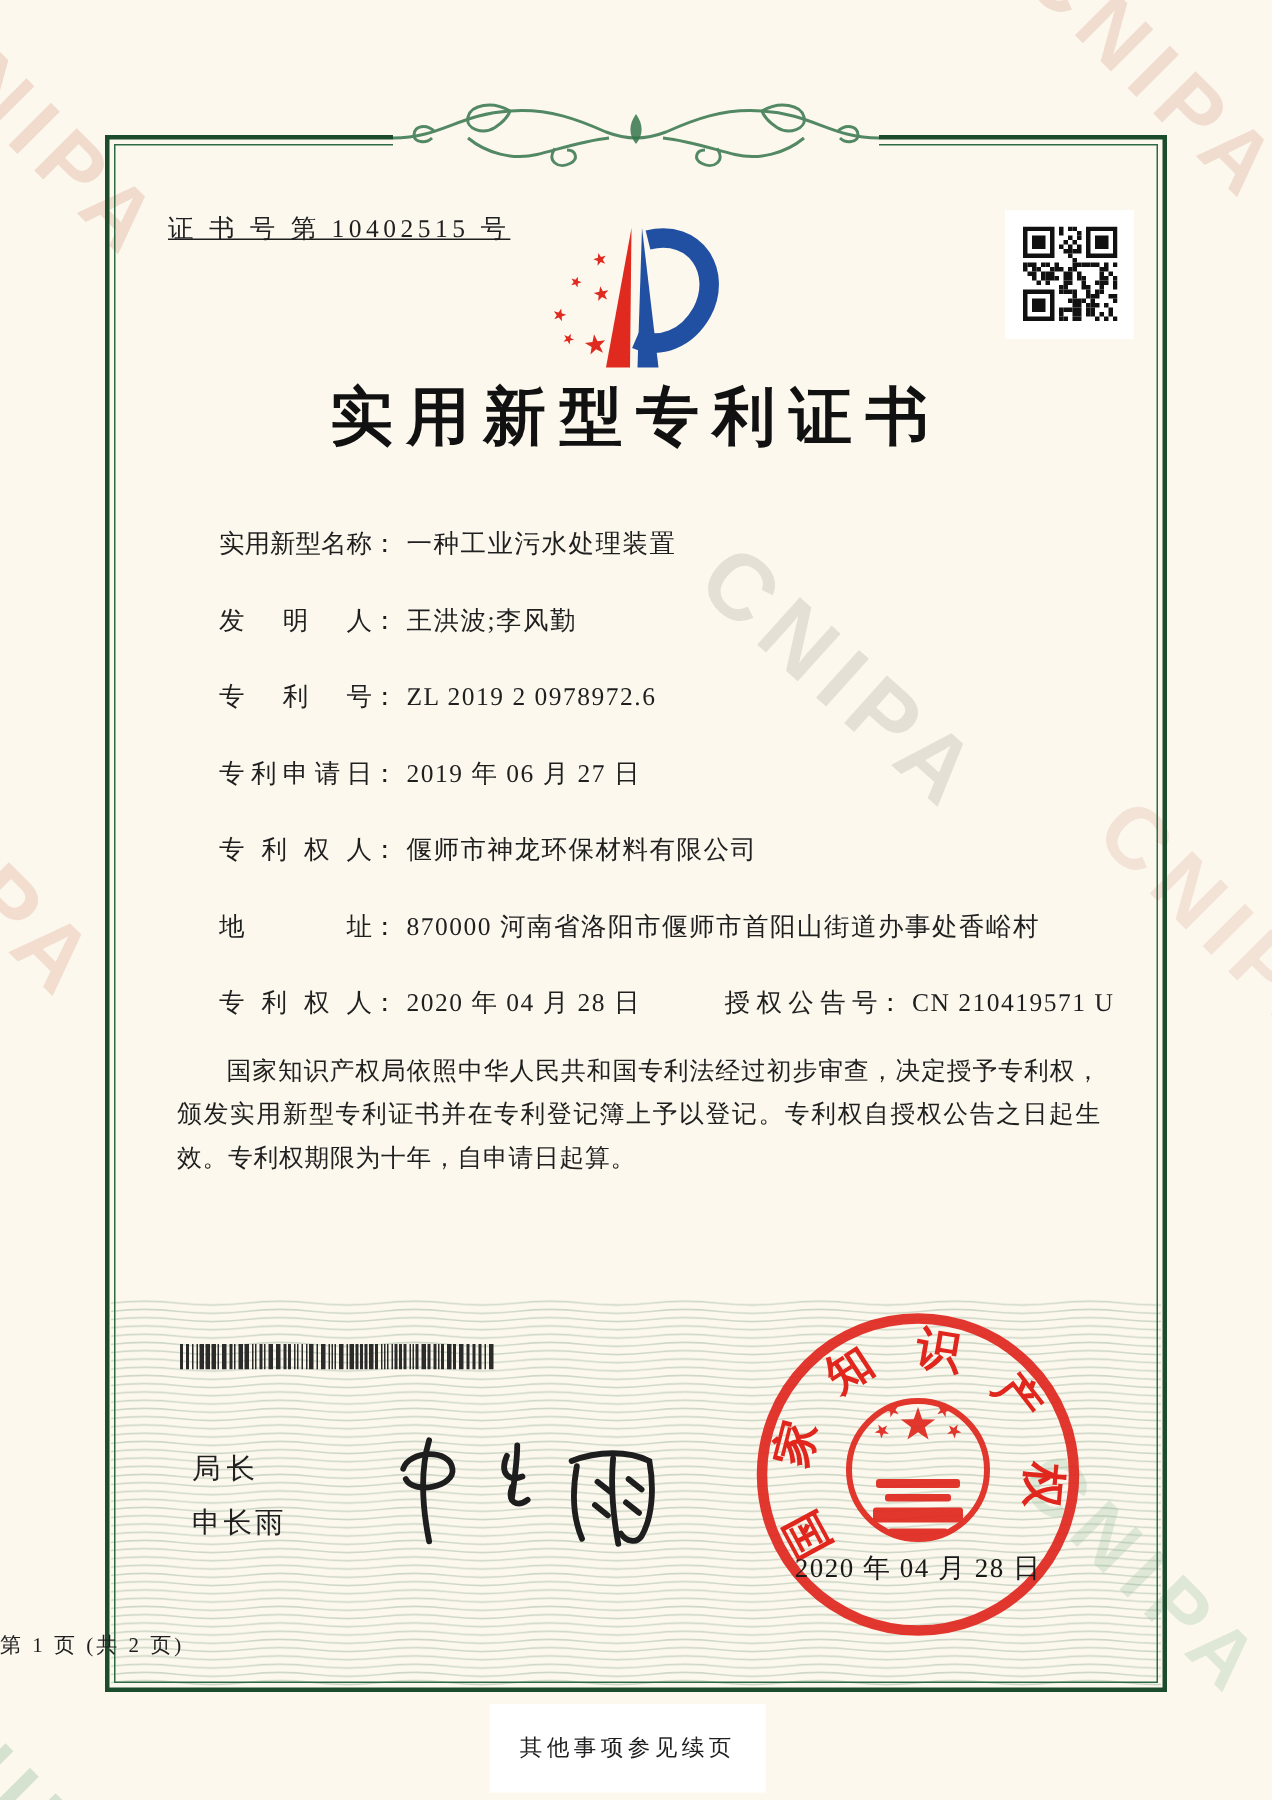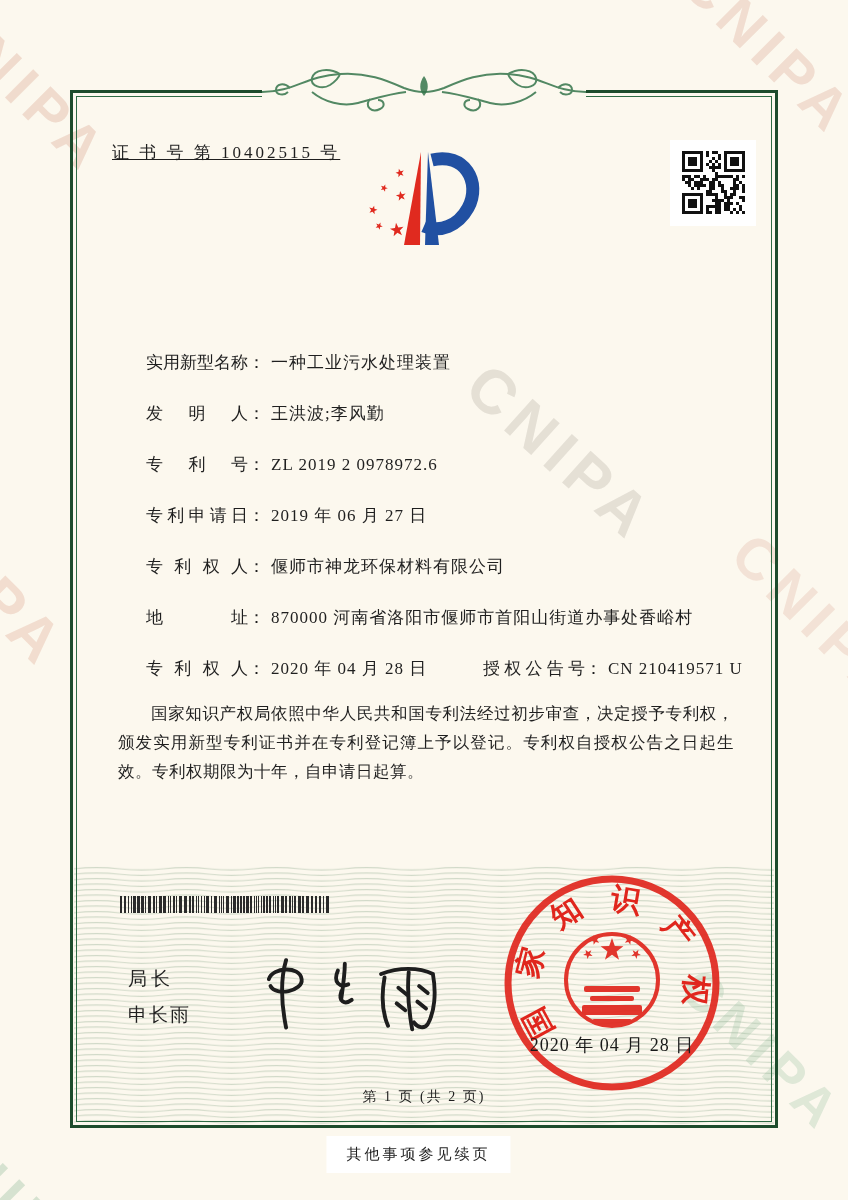--- a/index.html
+++ b/index.html
@@ -50,26 +50,26 @@
     font-size:16.5px; line-height:29px; text-align:justify; letter-spacing:0.5px;
   }
   .body-text p{margin:0; text-indent:2em;}
   .waves{position:absolute; left:74px; top:866px; width:700px; height:260px; pointer-events:none;}
   .barcode{position:absolute; left:120px; top:896px;}
   .sig-title{position:absolute; left:128px; top:966px; font-size:19px; letter-spacing:4px;}
   .sig-name{position:absolute; left:128px; top:1002px; font-size:19px; letter-spacing:2px;}
   .signature{position:absolute; left:255px; top:948px;}
   .seal{position:absolute; left:497px; top:868px;}
   .page-info{
-    position:absolute; left:0; top:1088px; width:100%; text-align:center;
+    position:absolute; left:0; top:1088px; width:100%; text-align:left;
     font-size:14px; letter-spacing:2px;
   }
   .continuation{
     position:absolute; left:424px; top:1136px; transform:translateX(-53%);
-    background:#ffffff; padding:9px 20px; font-size:15px; letter-spacing:3px;
+    background:#ffffff; padding:20px 20px; font-size:15px; letter-spacing:3px;
   }
   .hidden-defs{position:absolute; width:0; height:0; overflow:hidden;}
 </style>
 </head>
 <body>
 
 <div class="page">
 
   <svg class="hidden-defs" aria-hidden="true">
     <defs>
@@ -268,20 +268,21 @@
         <rect x="6" y="6" width="9" height="9" fill="#111"></rect>
         <rect x="42" y="0" width="21" height="21" fill="#111"></rect>
         <rect x="45" y="3" width="15" height="15" fill="#fff"></rect>
         <rect x="48" y="6" width="9" height="9" fill="#111"></rect>
         <rect x="0" y="42" width="21" height="21" fill="#111"></rect>
         <rect x="3" y="45" width="15" height="15" fill="#fff"></rect>
         <rect x="6" y="48" width="9" height="9" fill="#111"></rect>
       </svg>
   </div>
 
+  <div class="title">实用新型专利证书</div>
 
   <div class="fields">
     <div class="frow">
       <span class="flabel">实用新型名称</span><span>：</span><span class="fvalue">一种工业污水处理装置</span>
     </div>
     <div class="frow">
       <span class="flabel">发明人</span><span>：</span><span class="fvalue">王洪波;李风勤</span>
     </div>
     <div class="frow">
       <span class="flabel">专利号</span><span>：</span><span class="fvalue">ZL 2019 2 0978972.6</span>

